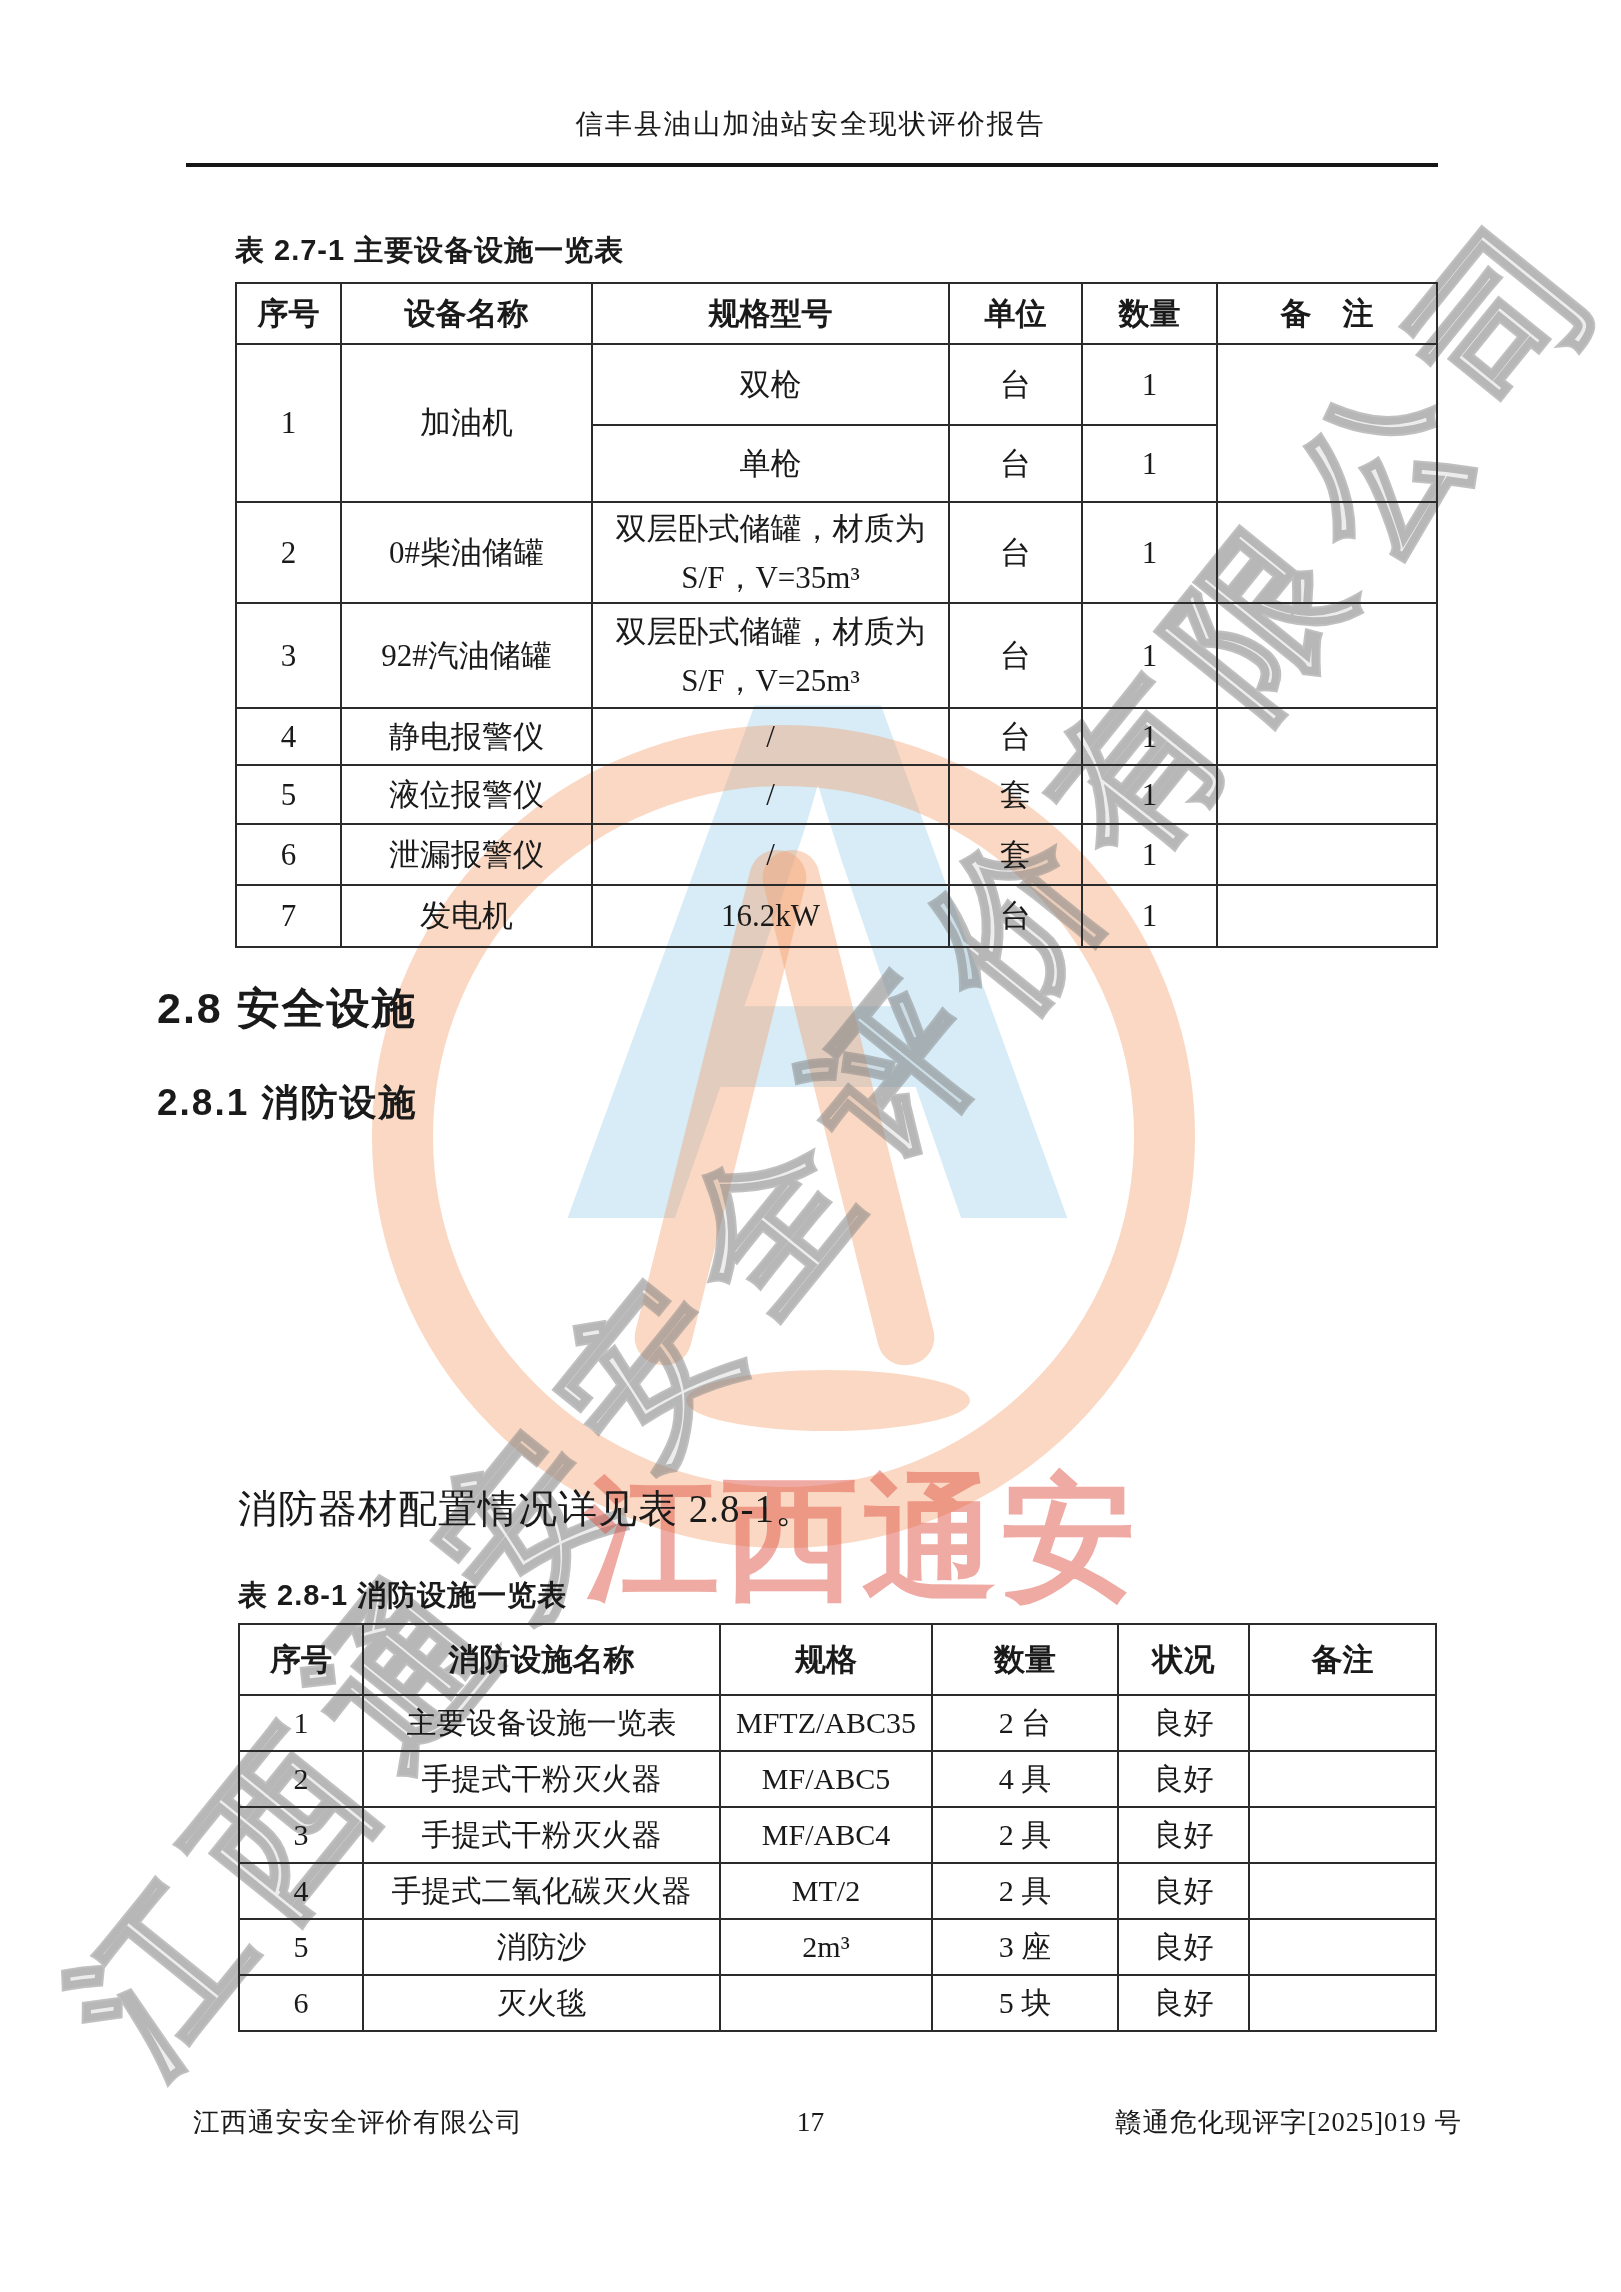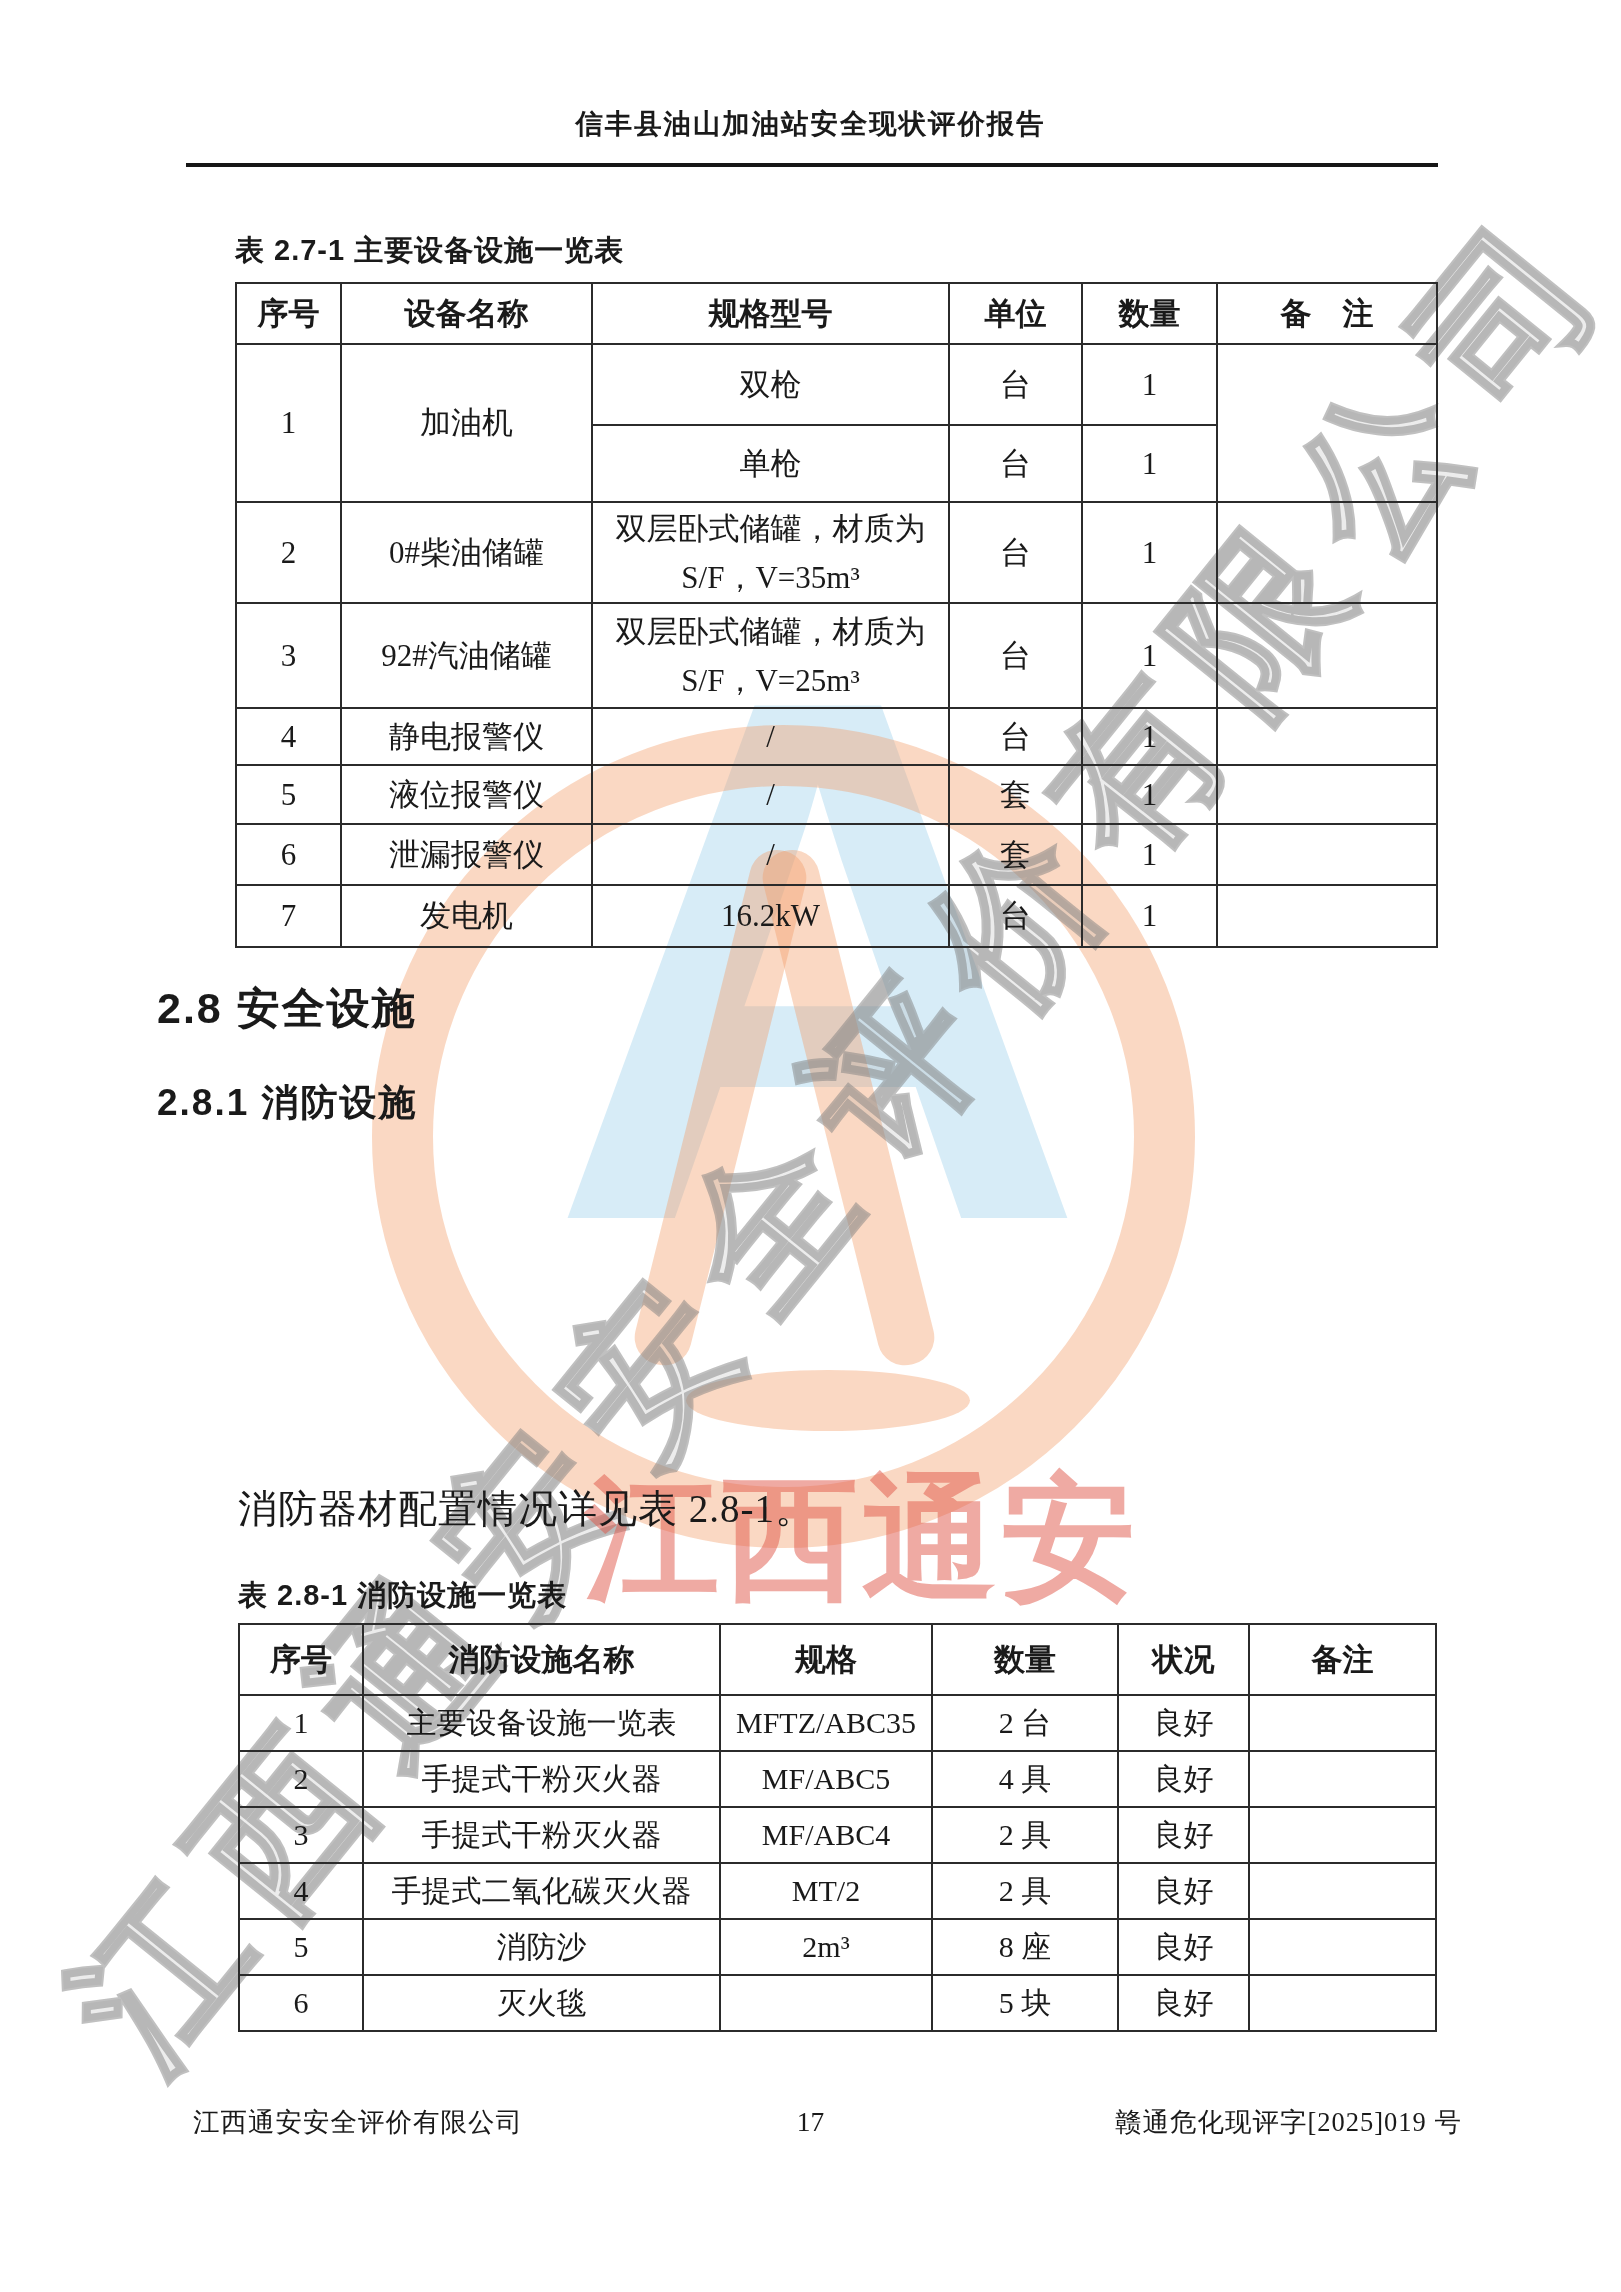--- a/index.html
+++ b/index.html
@@ -51,21 +51,21 @@
     font-family:Liberation Serif, serif;
     font-weight:bold;font-size:135px;letter-spacing:3.9px;line-height:1;
     white-space:nowrap;
     color:rgba(224,85,72,0.50);
   }
   
   .content{position:absolute;inset:0;z-index:1;}
   .abs{position:absolute;}
   .doc-header{
     top:106px;left:0;width:100%;text-align:center;
-    font-size:27.4px;letter-spacing:2px;font-weight:bold;
+    font-size:27.4px;letter-spacing:2px;
   }
   .doc-header-rule{
     top:163px;left:186px;width:1252px;height:3.9px;background:#161616;
   }
   .tbl-title{
     font-family:"Liberation Sans", sans-serif;
     font-weight:bold;font-size:29px;letter-spacing:1px;
     text-align:left;
   }
   .t1-title{top:231px;left:235px;width:1201px;}
@@ -289,21 +289,21 @@
             <td>手提式二氧化碳灭火器</td>
             <td>MT/2</td>
             <td>2 具</td>
             <td>良好</td>
             <td></td>
           </tr>
           <tr>
             <td>5</td>
             <td>消防沙</td>
             <td>2m³</td>
-            <td>8 座</td>
+            <td>3 座</td>
             <td>良好</td>
             <td></td>
           </tr>
           <tr>
             <td>6</td>
             <td>灭火毯</td>
             <td></td>
             <td>5 块</td>
             <td>良好</td>
             <td></td>

